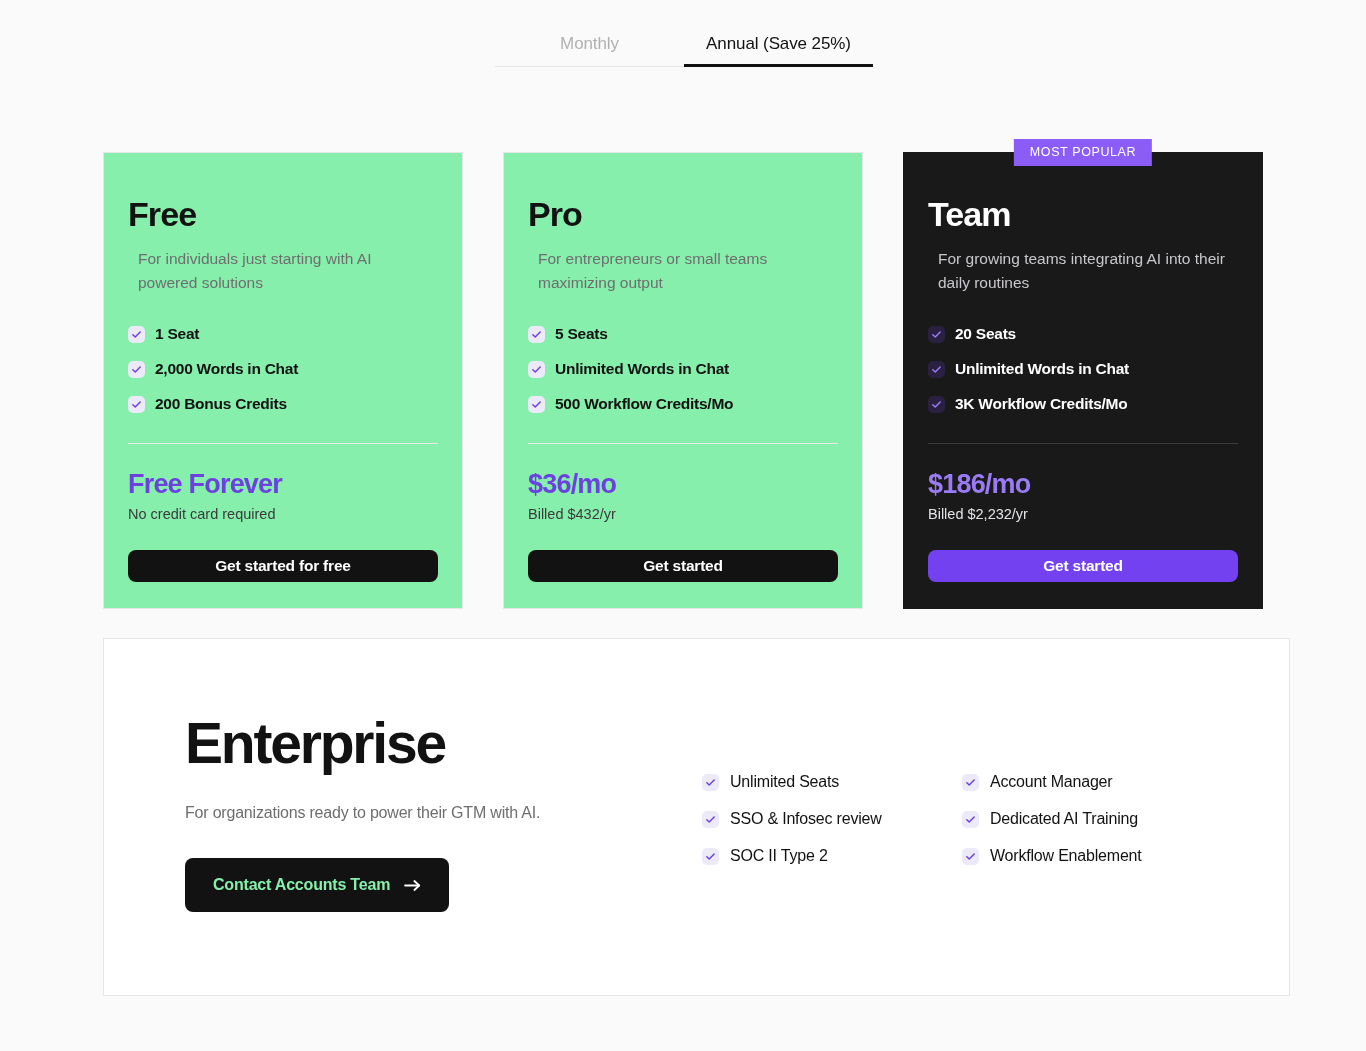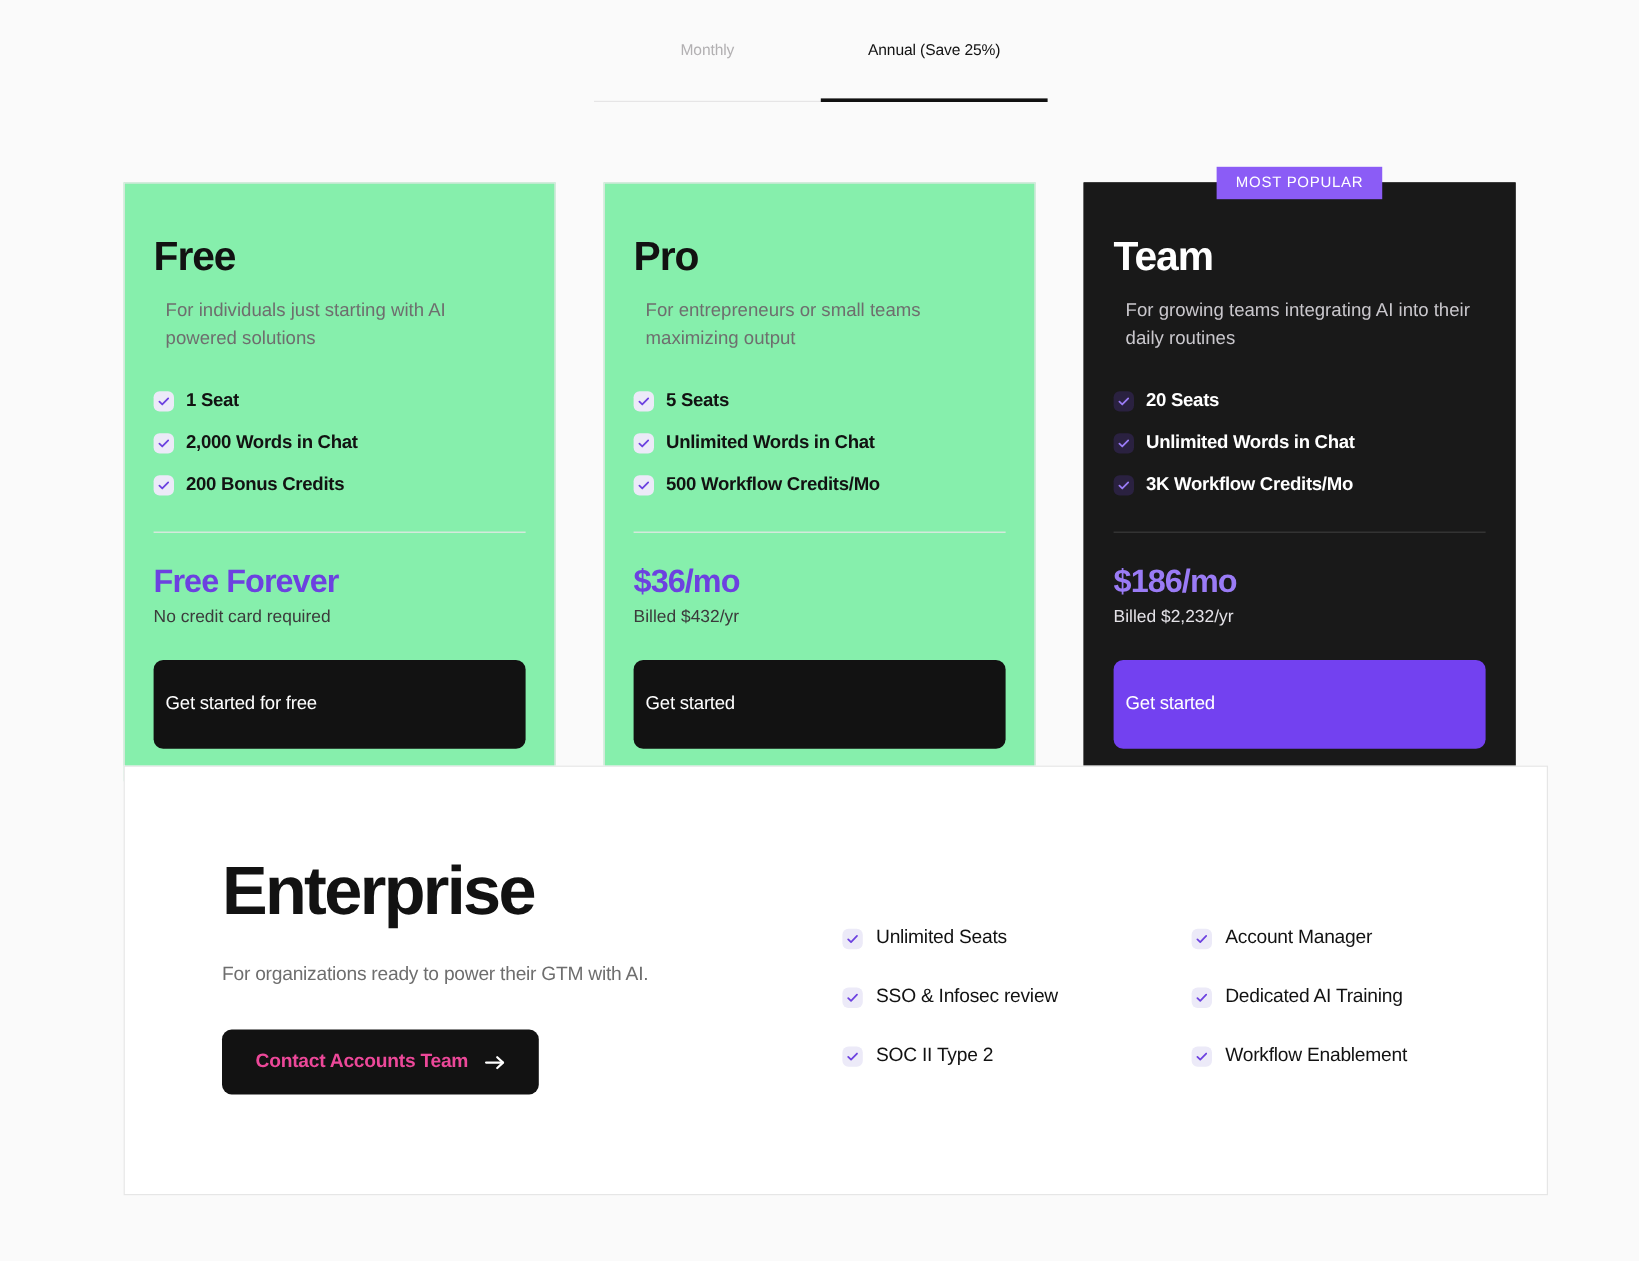--- a/index.html
+++ b/index.html
@@ -16,22 +16,22 @@
   .tabs {
     position: absolute;
     left: 495px;
     top: 34px;
     width: 378px;
     display: flex;
   }
   .tab {
     flex: 1;
     text-align: center;
-    padding-bottom: 36px;
-    font-size: 13px;
+    padding-bottom: 13px;
+    font-size: 17px;
     letter-spacing: -0.1px;
     cursor: pointer;
     background: none;
     border: none;
     font-family: inherit;
     position: relative;
   }
   .tab .tab-label { display: block; }
   .tab.inactive { color: #b2b0b2; }
   .tab.inactive::after {
@@ -155,31 +155,31 @@
     margin-top: 6px;
     font-size: 14.5px;
     color: #3b3b3b;
   }
   .card.dark .price-note { color: #e4e2e7; }
 
   .cta {
     margin-top: 28px;
     display: block;
     width: 100%;
-    padding: 28px 10px;
+    padding: 7px 10px;
     border: none;
     border-radius: 8px;
     background: #121212;
     color: #ffffff;
     font-family: inherit;
     font-size: 15.5px;
-    font-weight: normal;
+    font-weight: bold;
     letter-spacing: -0.2px;
     cursor: pointer;
-    text-align: left;
+    text-align: center;
   }
   .cta.purple { background: #7341f0; }
 
   
   .enterprise {
     position: absolute;
     left: 103px;
     top: 638px;
     width: 1187px;
     height: 358px;
@@ -207,38 +207,37 @@
   }
   .ent-cta {
     margin-top: 36px;
     display: inline-flex;
     align-items: center;
     gap: 14px;
     padding: 18px 28px;
     border: none;
     border-radius: 8px;
     background: #121212;
-    color: #ec4899;
+    color: #86efac;
     font-family: inherit;
     font-size: 16px;
     font-weight: bold;
     letter-spacing: -0.2px;
     cursor: pointer;
   }
   .ent-cta .arrow { display: block; width: 17px; height: 13px; }
 
   .ent-features {
     position: absolute;
     left: 598px;
     top: 134px;
     display: grid;
     grid-template-columns: 260px 260px;
     column-gap: 0px;
     row-gap: 19px;
-    gap: 31px;
   }
   .ent-features li {
     list-style: none;
     display: flex;
     align-items: center;
     gap: 11px;
     font-size: 16px;
     color: #121212;
     letter-spacing: -0.2px;
   }

